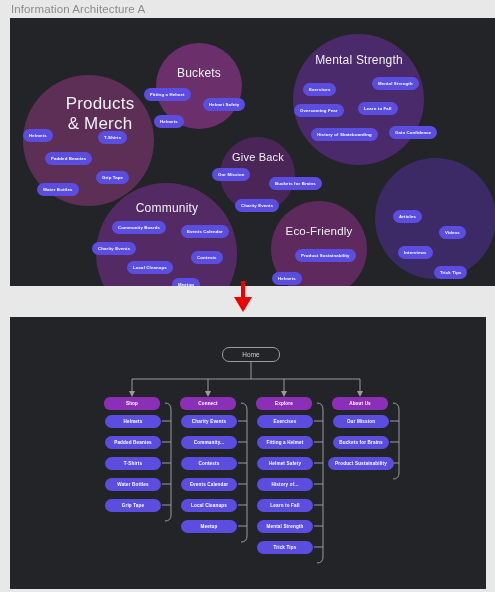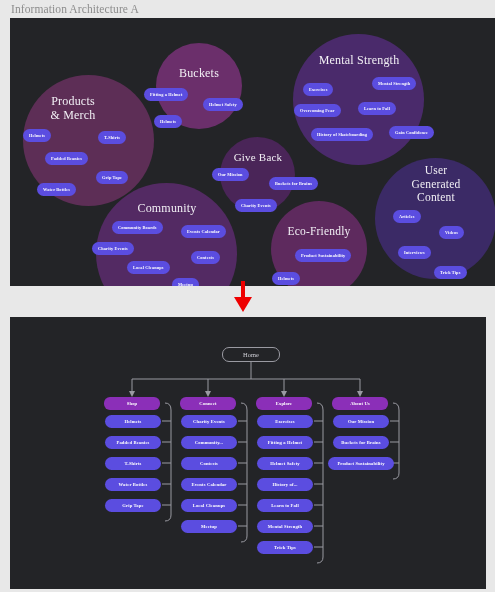--- a/index.html
+++ b/index.html
@@ -3,21 +3,21 @@
 <meta charset="utf-8">
 <style>
   * { box-sizing: border-box; }
   html, body {
     margin: 0; padding: 0;
     width: 495px; height: 592px;
     background: #e8e8e8;
     font-family: "Liberation Sans", sans-serif;
     overflow: hidden;
   }
-  #root { position: relative; width: 495px; height: 592px; font-family: Liberation Serif, serif; }
+  #root { position: relative; width: 495px; height: 592px; }
 
   .section-title {
     position: absolute;
     font-size: 11.5px;
     color: #8c8c8c;
     letter-spacing: .1px;
     white-space: nowrap;
   }
   #title-a { left: 11px; top: 3px; }
   #title-b { left: 11px; top: 302px; }
@@ -98,30 +98,27 @@
   <div class="panel" id="panel-a">
 
     <div class="bubble" style="left:13px;top:57px;width:131px;height:131px;background:#5d2e56;"></div>
     <div class="bubble" style="left:146px;top:25px;width:86px;height:86px;background:#6b2f6b;"></div>
     <div class="bubble" style="left:283px;top:16px;width:131px;height:131px;background:#4a2a6b;"></div>
     <div class="bubble" style="left:210px;top:119px;width:75px;height:75px;background:#4a2558;"></div>
     <div class="bubble" style="left:86px;top:165px;width:141px;height:141px;background:#532a63;"></div>
     <div class="bubble" style="left:261px;top:183px;width:96px;height:96px;background:#5e2a5e;"></div>
     <div class="bubble" style="left:365px;top:140px;width:121px;height:121px;background:#3b2a66;"></div>
 
-    <div class="bubble-label" style="left:7px;top:76px;width:112px;font-size:12px;">Products
+    <div class="bubble-label" style="left:34px;top:76px;width:112px;font-size:17px;">Products
 &amp; Merch</div>
     <div class="bubble-label" style="left:149px;top:48px;width:80px;font-size:12px;">Buckets</div>
     <div class="bubble-label" style="left:289px;top:35px;width:120px;font-size:12px;">Mental Strength</div>
     <div class="bubble-label" style="left:212px;top:133px;width:72px;font-size:11px;">Give Back</div>
     <div class="bubble-label" style="left:263px;top:207px;width:92px;font-size:11.5px;">Eco-Friendly</div>
     <div class="bubble-label" style="left:95px;top:183px;width:124px;font-size:12px;">Community</div>
-    <div class="bubble-label" style="left:379px;top:146px;width:94px;font-size:11.5px;">User
-Generated
-Content</div>
 
     <div class="pill" style="left:13px;top:111px;">Helmets</div>
     <div class="pill" style="left:88px;top:113px;">T-Shirts</div>
     <div class="pill" style="left:35px;top:134px;">Padded Beanies</div>
     <div class="pill" style="left:86px;top:153px;">Grip Tape</div>
     <div class="pill" style="left:27px;top:165px;">Water Bottles</div>
 
     <div class="pill" style="left:134px;top:70px;">Fitting a Helmet</div>
     <div class="pill" style="left:193px;top:80px;">Helmet Safety</div>
     <div class="pill" style="left:144px;top:97px;">Helmets</div>

